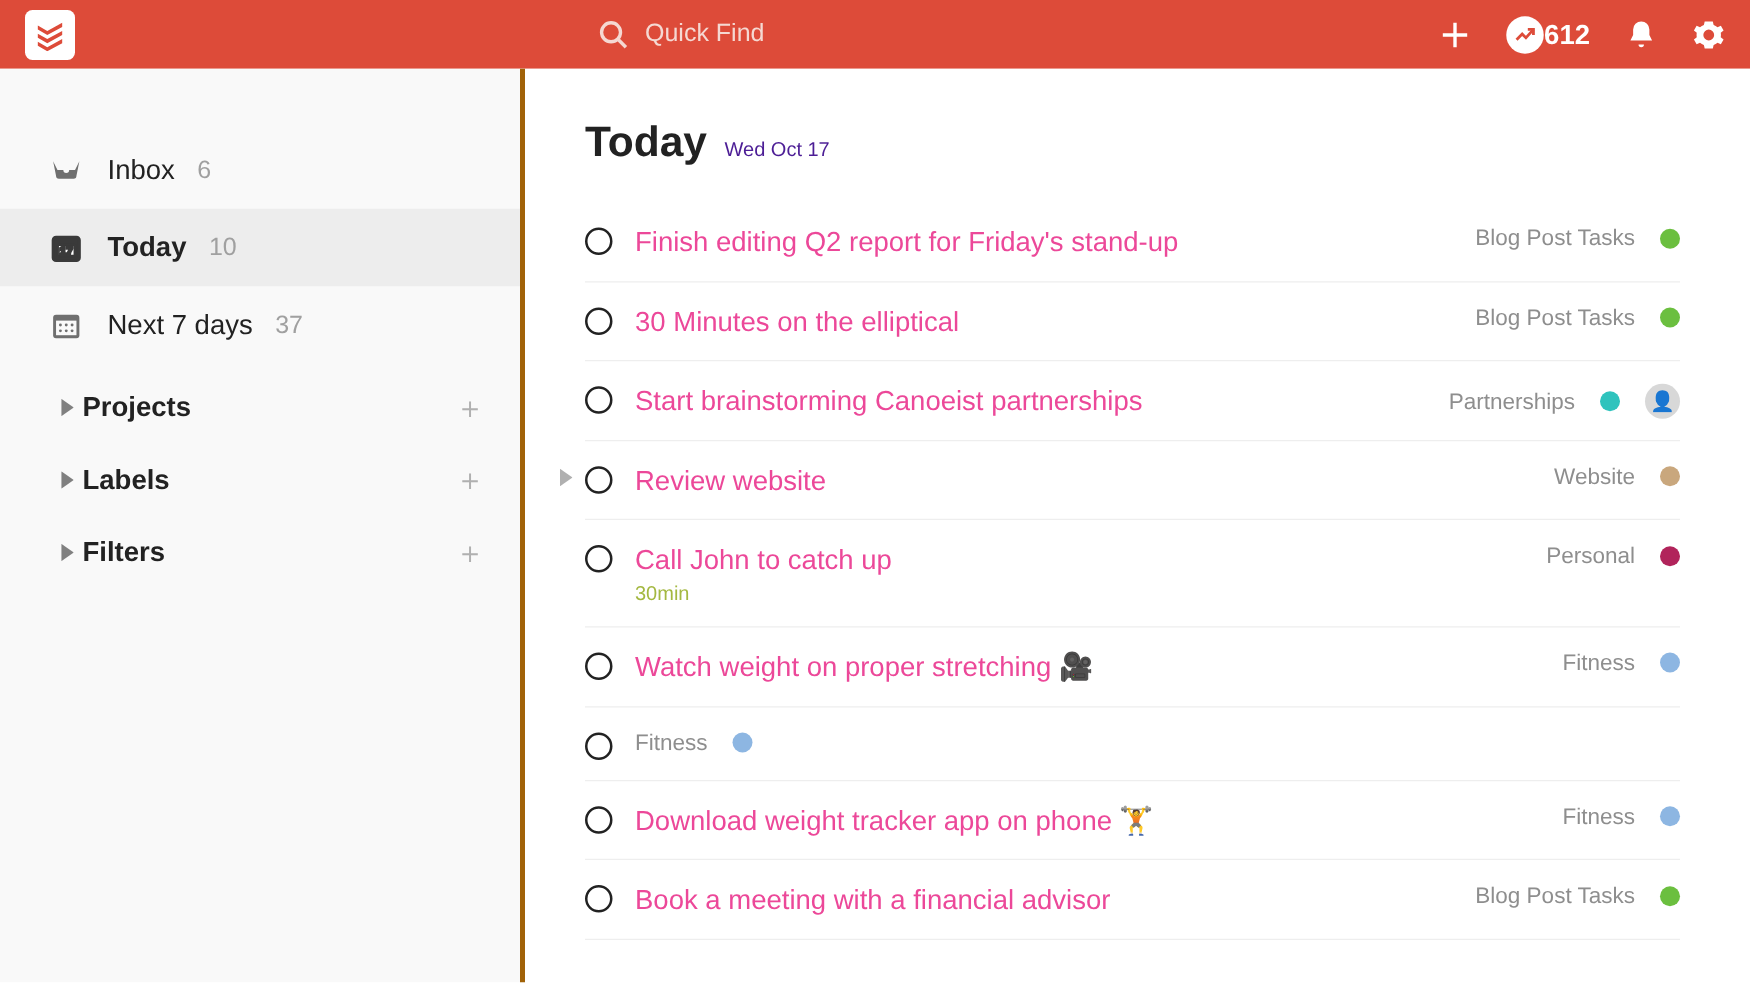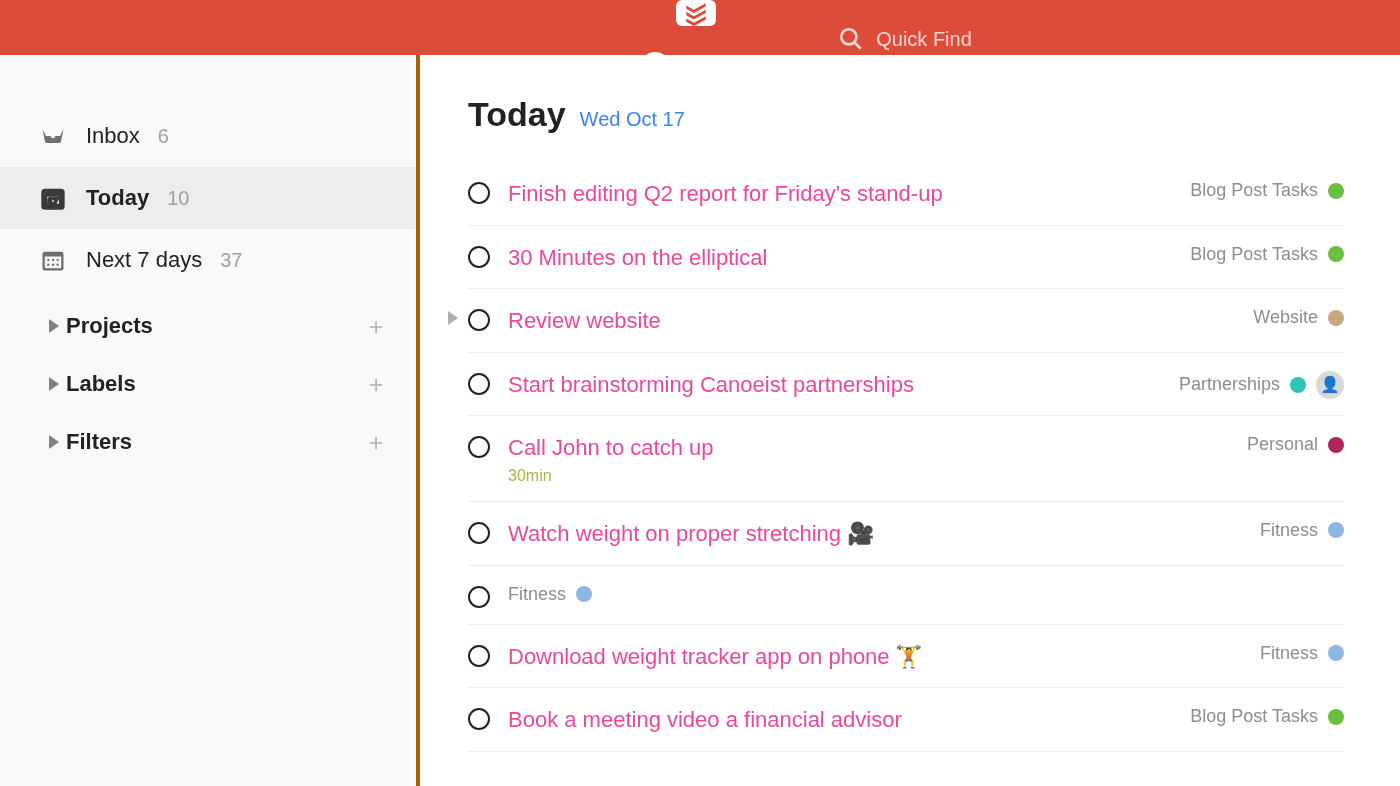--- a/index.html
+++ b/index.html
@@ -13,21 +13,20 @@
     background: #fff;
   }
   
   .topbar {
     height: 55px;
     background: #dd4b39;
     display: flex;
     align-items: center;
     color: #fff;
     padding: 0 20px;
-    flex-direction: column;
   }
   .logo-box {
     width: 40px; height: 40px;
     background: #fff;
     border-radius: 6px;
     display: flex; align-items: center; justify-content: center;
     margin-right: 8px;
   }
   .logo-box svg { width: 26px; height: 26px; }
   .topbar-search {
@@ -93,21 +92,21 @@
     gap:2px;
     font-size:22px;
     font-weight:700;
     color:#222;
     cursor:pointer;
   }
 
   
   .heading { display:flex; align-items:baseline; gap:14px; margin-bottom:28px; }
   .heading h1 { font-size:34px; font-weight:700; color:#222; }
-  .heading .date { font-size:20px; color:#3b82f6; }
+  .heading .date { font-size:16px; color:#4c1d95; }
 
   
   .task {
     display:flex;
     align-items:flex-start;
     padding:18px 0 16px 0;
     border-bottom:1px solid #eee;
     gap:18px;
     position:relative;
   }
@@ -116,21 +115,21 @@
     color:#b0b0b0; margin-top:4px; margin-left:-24px; margin-right:-12px;
   }
   .task .check {
     width:22px; height:22px; border-radius:50%;
     border:2.5px solid; background:#fff; flex-shrink:0; margin-top:2px;
     cursor:pointer;
   }
   .task .body { flex:1; display:flex; flex-direction:column; gap:4px; }
   .task .title { font-size:22px; color:#ec4899; line-height:1.3; }
   .task .sub   { font-size:16px; color:#a4b841; }
-  .task .meta  { display:flex; align-items:center; gap:10px; flex-shrink:0; }
+  .task .meta  { display:flex; align-items:center; gap:20px; flex-shrink:0; }
   .task .proj  { font-size:18px; color:#8e8e8e; }
   .proj-dot { width:16px; height:16px; border-radius:50%; display:inline-block; }
   .avatar {
     width:28px; height:28px; border-radius:50%;
     background:#d8d8d8; display:flex; align-items:center; justify-content:center;
     color:#555; font-size:16px; overflow:hidden;
   }
 
   
   .prio-red    { border-color:#dd4b39; }
@@ -294,46 +293,46 @@
           <span class="check prio-red"></span>
           <div class="body">
             <span class="title">30 Minutes on the elliptical</span>
           </div>
           <div class="meta">
             <span class="proj">Blog Post Tasks</span>
             <span class="proj-dot dot-green"></span>
           </div>
         </div>
         <div class="task">
+          <span class="check prio-red"></span>
+          <div class="body">
+            <span class="title">Start brainstorming Canoeist partnerships</span>
+          </div>
+          <div class="meta">
+            <span class="proj">Partnerships</span>
+            <span class="proj-dot dot-teal"></span>
+            <span class="avatar">👤</span>
+          </div>
+        </div>
+        <div class="task">
           <span class="expand">
             <svg width="10" height="14" viewBox="0 0 10 14" fill="#b0b0b0">
               <polygon points="0,0 10,7 0,14"></polygon>
             </svg>
           </span>
           <span class="check prio-orange"></span>
           <div class="body">
             <span class="title">Review website</span>
           </div>
           <div class="meta">
             <span class="proj">Website</span>
             <span class="proj-dot dot-tan"></span>
           </div>
         </div>
         <div class="task">
-          <span class="check prio-red"></span>
-          <div class="body">
-            <span class="title">Start brainstorming Canoeist partnerships</span>
-          </div>
-          <div class="meta">
-            <span class="proj">Partnerships</span>
-            <span class="proj-dot dot-teal"></span>
-            <span class="avatar">👤</span>
-          </div>
-        </div>
-        <div class="task">
           <span class="check prio-yellow"></span>
           <div class="body">
             <span class="title">Call John to catch up</span>
             <span class="sub">30min</span>
           </div>
           <div class="meta">
             <span class="proj">Personal</span>
             <span class="proj-dot dot-magenta"></span>
           </div>
         </div>
@@ -360,21 +359,21 @@
             <span class="title">Download weight tracker app on phone 🏋️</span>
           </div>
           <div class="meta">
             <span class="proj">Fitness</span>
             <span class="proj-dot dot-blue"></span>
           </div>
         </div>
         <div class="task">
           <span class="check prio-yellow"></span>
           <div class="body">
-            <span class="title">Book a meeting video a financial advisor</span>
+            <span class="title">Book a meeting with a financial advisor</span>
           </div>
           <div class="meta">
             <span class="proj">Blog Post Tasks</span>
             <span class="proj-dot dot-green"></span>
           </div>
         </div>
       </div>
   </main>
 </div>
 

